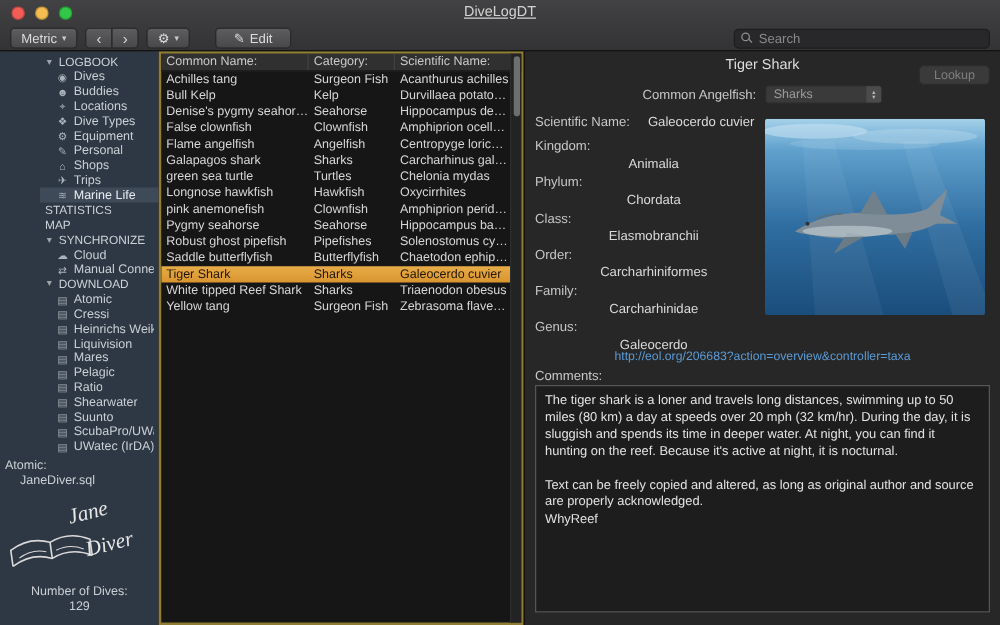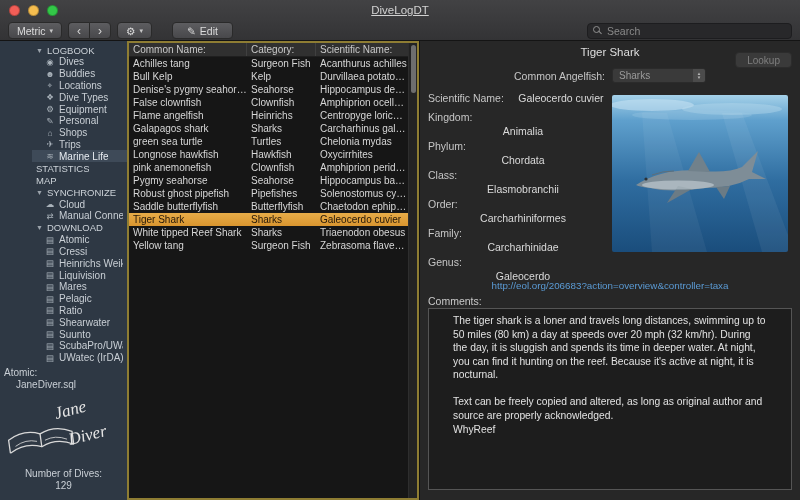--- a/index.html
+++ b/index.html
@@ -88,21 +88,21 @@
   .f-value { font-size:10.5px; color:#dadada; text-align:center; height:12px; margin:2px 0 3px; }
   .f-inline { display:flex; align-items:center; height:14px; margin-bottom:6px; }
   .f-inline .f-label { flex:none; }
   .f-inline .f-value { flex:1; margin:0; }
   .photo { position:absolute; top:54px; right:12px; width:176px; height:157px; border-radius:2px; overflow:hidden; }
   .eol-link { position:absolute; top:239px; left:0; right:0; text-align:center;
     font-size:9.8px; color:var(--link,#5b9bd5); text-decoration:none; }
   .comments-label { position:absolute; top:254px; left:8px; font-size:10.5px; }
   .comments { position:absolute; top:267px; left:8px; right:8px; bottom:10px;
     background:#1d1d1d; border:1px solid #555; color:#e2e2e2;
-    font-size:10.3px; line-height:1.32; padding:5px 24px; white-space:pre-wrap; overflow:hidden; }
+    font-size:10.3px; line-height:1.32; padding:5px 7px; white-space:pre-wrap; overflow:hidden; }
 </style>
 </head>
 <body>
 
 <div class="header">
   <div class="titlebar">
     <div class="lights">
       <span class="light l-close"></span>
       <span class="light l-min"></span>
       <span class="light l-max"></span>
@@ -287,21 +287,21 @@
         <div class="c c1">Seahorse</div>
         <div class="c c2">Hippocampus denise</div>
       </div>
       <div class="t-row">
         <div class="c c0">False clownfish</div>
         <div class="c c1">Clownfish</div>
         <div class="c c2">Amphiprion ocellaris</div>
       </div>
       <div class="t-row">
         <div class="c c0">Flame angelfish</div>
-        <div class="c c1">Heinrichs</div>
+        <div class="c c1">Angelfish</div>
         <div class="c c2">Centropyge loriculus</div>
       </div>
       <div class="t-row">
         <div class="c c0">Galapagos shark</div>
         <div class="c c1">Sharks</div>
         <div class="c c2">Carcharhinus galapagen...</div>
       </div>
       <div class="t-row">
         <div class="c c0">green sea turtle</div>
         <div class="c c1">Turtles</div>

